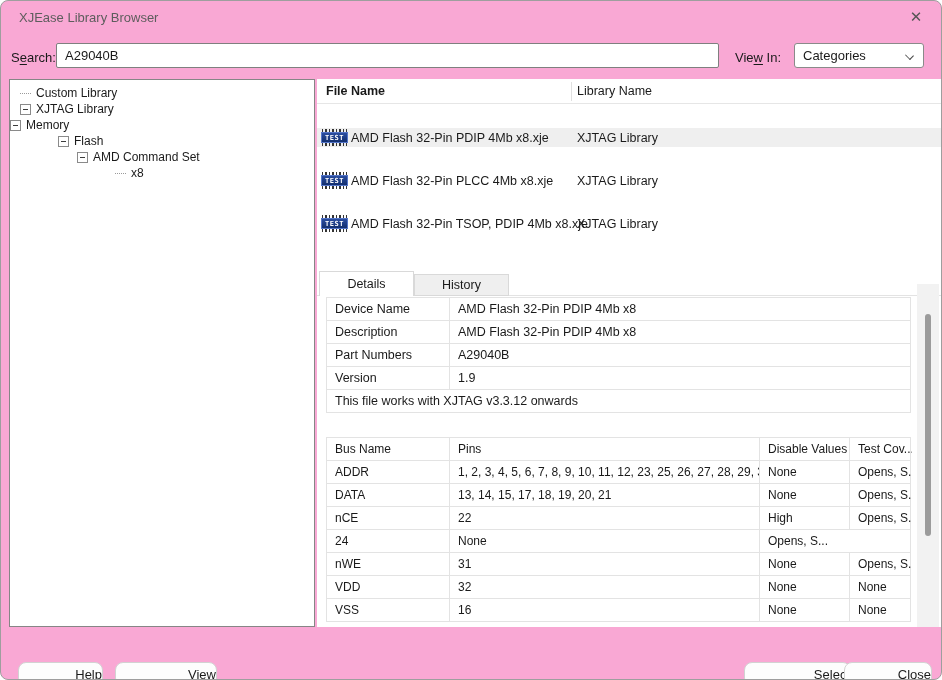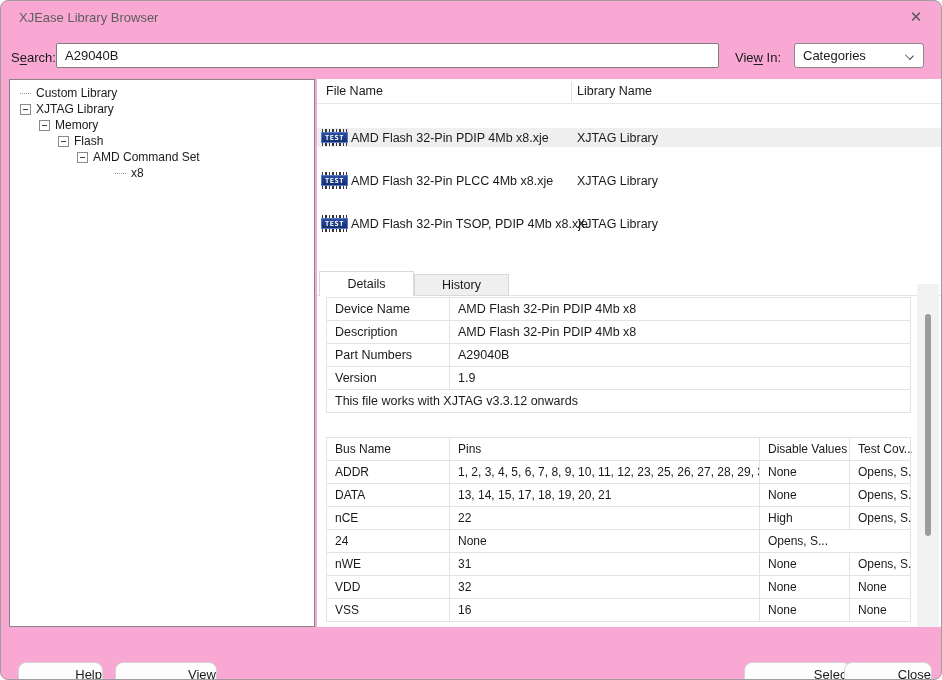--- a/index.html
+++ b/index.html
@@ -30,21 +30,21 @@
   .mn{text-decoration:underline;text-underline-offset:2px;}
   
   .tree-panel{position:absolute;left:8px;top:78px;width:306px;height:548px;background:#fff;border:1px solid #868686;padding-top:5px;}
   .tree-row{display:flex;align-items:center;height:16px;font-size:12px;white-space:nowrap;}
   .expander{flex:none;width:11px;height:11px;border:1px solid #8a8a8a;background:#fff;margin-right:5px;position:relative;}
   .expander::after{content:"";position:absolute;left:2px;right:2px;top:4px;height:1px;background:#3c3c3c;}
   .leader{flex:none;width:11px;height:1px;border-top:1px dotted #9a9a9a;margin-right:5px;}
   
   .filelist{position:absolute;left:316px;top:78px;width:625px;height:192px;background:#fff;}
   .fl-header{position:relative;height:25px;border-bottom:1px solid #e6e6e6;font-size:12.5px;}
-  .fl-header .col1{position:absolute;left:9px;top:5px;}
+  .fl-header .col1{position:absolute;left:9px;top:5px;font-weight:bold;}
   .fl-header .col2{position:absolute;left:260px;top:5px;}
   .fl-header .divider{position:absolute;left:254px;top:3px;width:1px;height:19px;background:#e0e0e0;}
   .fl-row{position:relative;height:19px;display:flex;align-items:center;font-size:12.5px;margin-top:24px;}
   .fl-row.selected{background:#efefef;}
   .fl-row .libname{position:absolute;left:260px;}
   .chip{position:relative;width:27px;height:17px;margin:0 3px 0 4px;flex:none;display:flex;align-items:center;justify-content:center;}
   .chip-body{width:27px;height:11px;background:linear-gradient(180deg,#2a4da0,#132f6e);border:1px solid #5576c9;color:#fff;font-size:7px;font-weight:bold;letter-spacing:.5px;display:flex;align-items:center;justify-content:center;font-family:"DejaVu Sans Mono",monospace;}
   .chip::before,.chip::after{content:"";position:absolute;left:1px;right:1px;height:3px;background:repeating-linear-gradient(90deg,#333 0 1.5px,transparent 1.5px 3.5px);}
   .chip::before{top:0}.chip::after{bottom:0}
   
@@ -94,21 +94,21 @@
 
   <div class="tree-panel">
     <div class="tree-row" style="padding-left:10px">
       <span class="leader"></span>
       <span>Custom Library</span>
     </div>
     <div class="tree-row" style="padding-left:10px">
       <span class="expander"></span>
       <span>XJTAG Library</span>
     </div>
-    <div class="tree-row" style="padding-left:29px">
+    <div class="tree-row" style="">
       <span class="expander"></span>
       <span>Memory</span>
     </div>
     <div class="tree-row" style="padding-left:48px">
       <span class="expander"></span>
       <span>Flash</span>
     </div>
     <div class="tree-row" style="padding-left:67px">
       <span class="expander"></span>
       <span>AMD Command Set</span>

